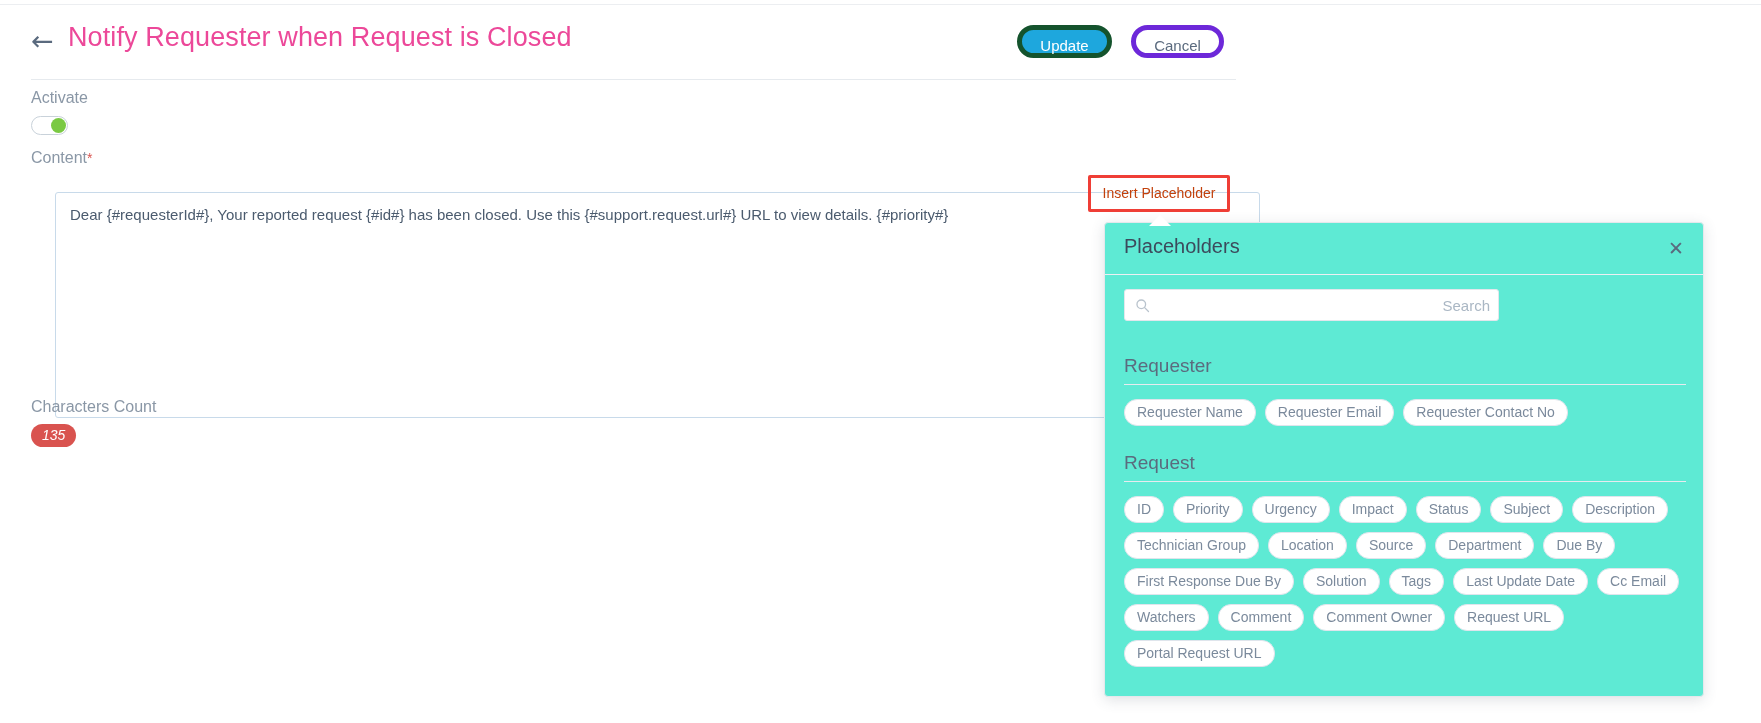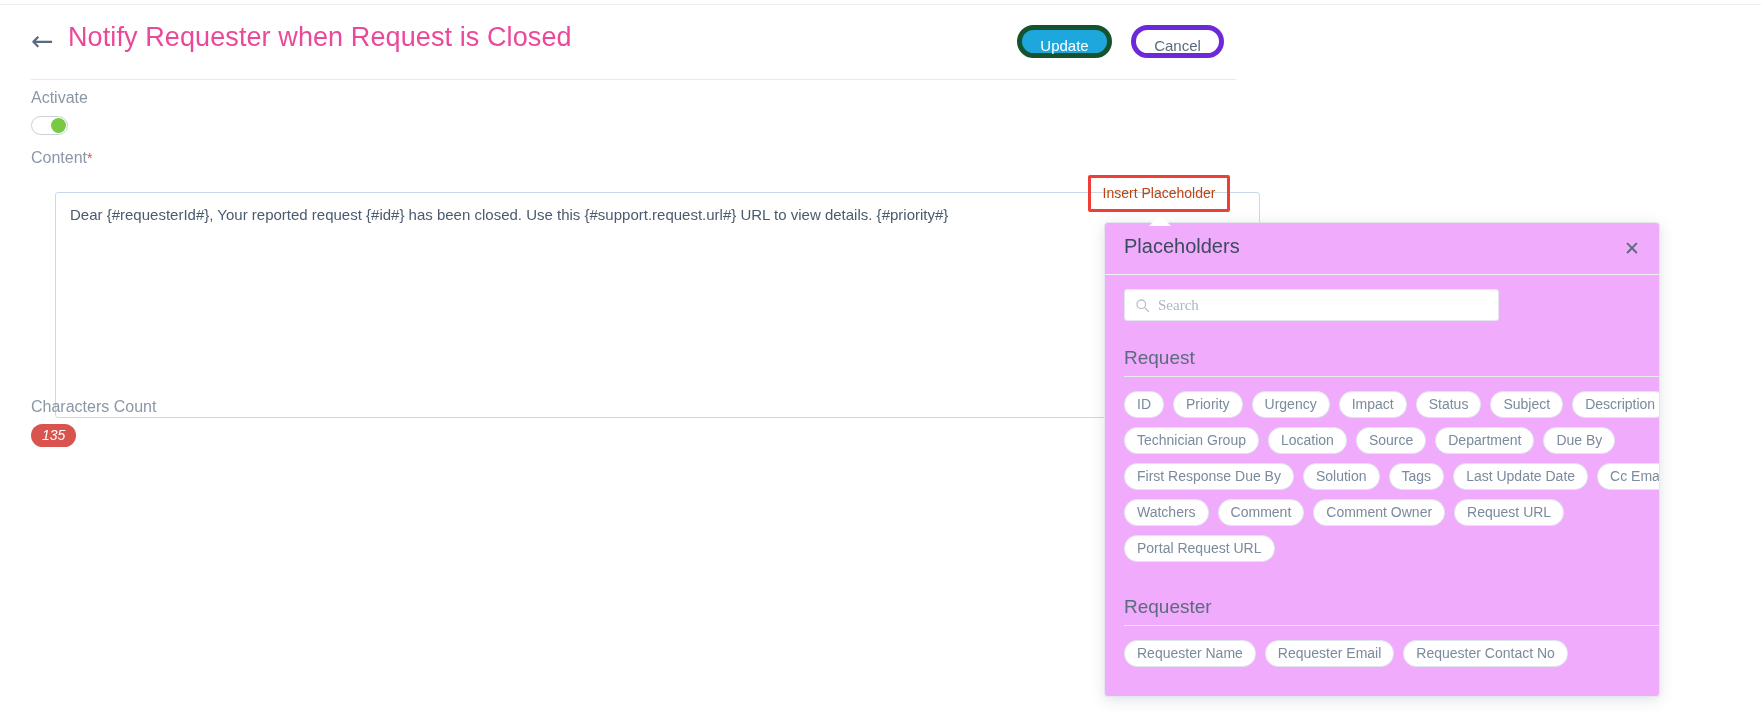--- a/index.html
+++ b/index.html
@@ -110,22 +110,22 @@
     min-width: 44px; height: 23px; border-radius: 12px;
     background: #d9534f; color: #ffffff;
     font-size: 14px; line-height: 23px; text-align: center;
     padding: 0 11px;
     font-style: italic;
   }
 
   
   .panel {
     position: absolute; left: 1104px; top: 222px;
-    width: 556px; height: 475px;
-    background: #f0abfc; border: 1px solid #e4e8ec;
+    width: 600px; height: 475px;
+    background: #5eead4; border: 1px solid #e4e8ec;
     border-radius: 4px;
     box-shadow: 0 3px 14px rgba(60,74,92,.16);
     z-index: 10; overflow: hidden;
   }
   .panel-header {
     position: relative; height: 52px;
     border-bottom: 1px solid #edf0f3;
   }
   .panel-title {
     position: absolute; left: 19px; top: 12px;
@@ -144,21 +144,22 @@
     border: 1px solid #e2e7ec; border-radius: 3px; background: #fff;
   }
   .search-icon {
     position: absolute; left: 10px; top: 8px;
     width: 15px; height: 15px; color: #b9c3cd;
   }
   .search-input {
     position: absolute; left: 31px; top: 0;
     width: 336px; height: 30px; border: none; outline: none;
     font-size: 15px; color: #4b5b6e; background: transparent;
-    font-family: Liberation Serif, serif;
+    font-family: Liberation Sans, sans-serif;
+    text-align: right;
   }
   .search-input::placeholder { color: #aab7c4; }
 
   .section { margin-top: 26px; }
   .section-title {
     font-size: 19px; color: #5b6b7e; font-weight: 400;
     padding-bottom: 7px; border-bottom: 1px solid #e7ebef;
     width: 562px;
   }
   .tag-wrap {
@@ -212,20 +213,29 @@
     </div>
     <div class="panel-body">
       <div class="search-box">
         <span class="search-icon">
           <svg width="15" height="15" viewBox="0 0 16 16" fill="none" stroke="#b9c3cd" stroke-width="1.4">
             <circle cx="6.7" cy="6.7" r="4.6"></circle>
             <line x1="10.3" y1="10.3" x2="14.4" y2="14.4" stroke-linecap="round"></line>
           </svg>
         </span>
         <input class="search-input" type="text" placeholder="Search" style="">
+      </div>
+
+      <div class="section section-requester">
+        <div class="section-title">Requester</div>
+        <div class="tag-wrap">
+          <div class="tag">Requester Name</div>
+          <div class="tag">Requester Email</div>
+          <div class="tag">Requester Contact No</div>
+        </div>
       </div>
 
       <div class="section">
         <div class="section-title">Request</div>
         <div class="tag-wrap">
           <div class="tag">ID</div>
           <div class="tag">Priority</div>
           <div class="tag">Urgency</div>
           <div class="tag">Impact</div>
           <div class="tag">Status</div>
@@ -241,25 +251,16 @@
           <div class="tag">Tags</div>
           <div class="tag">Last Update Date</div>
           <div class="tag">Cc Email</div>
           <div class="tag">Watchers</div>
           <div class="tag">Comment</div>
           <div class="tag">Comment Owner</div>
           <div class="tag">Request URL</div>
           <div class="tag">Portal Request URL</div>
         </div>
       </div>
-
-      <div class="section section-requester">
-        <div class="section-title">Requester</div>
-        <div class="tag-wrap">
-          <div class="tag">Requester Name</div>
-          <div class="tag">Requester Email</div>
-          <div class="tag">Requester Contact No</div>
-        </div>
-      </div>
     </div>
   </div>
 
 </div>
 
 </body></html>

